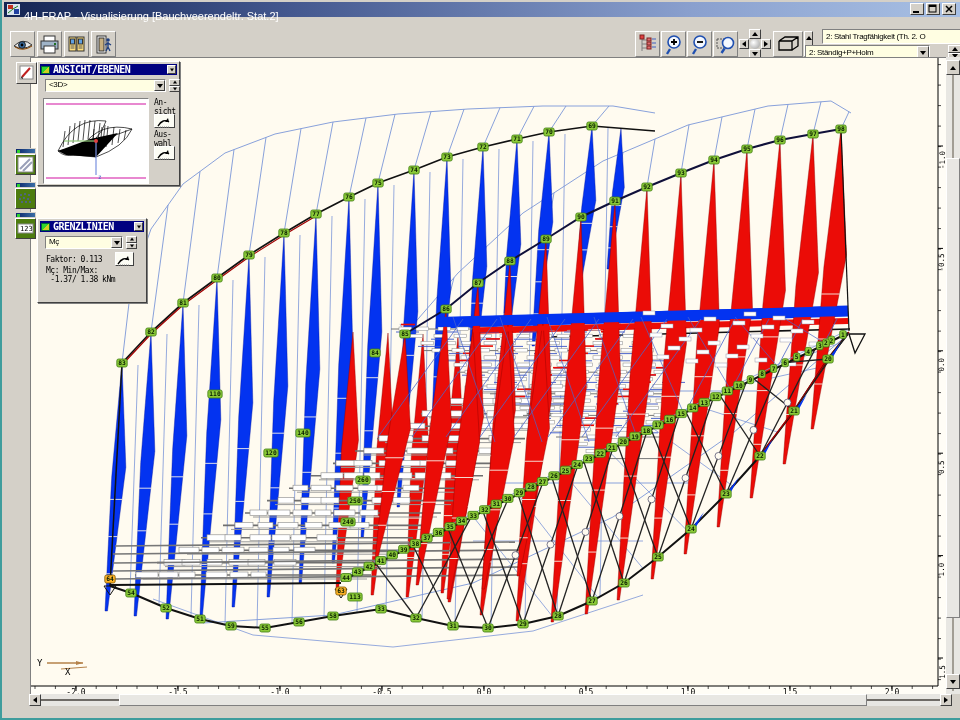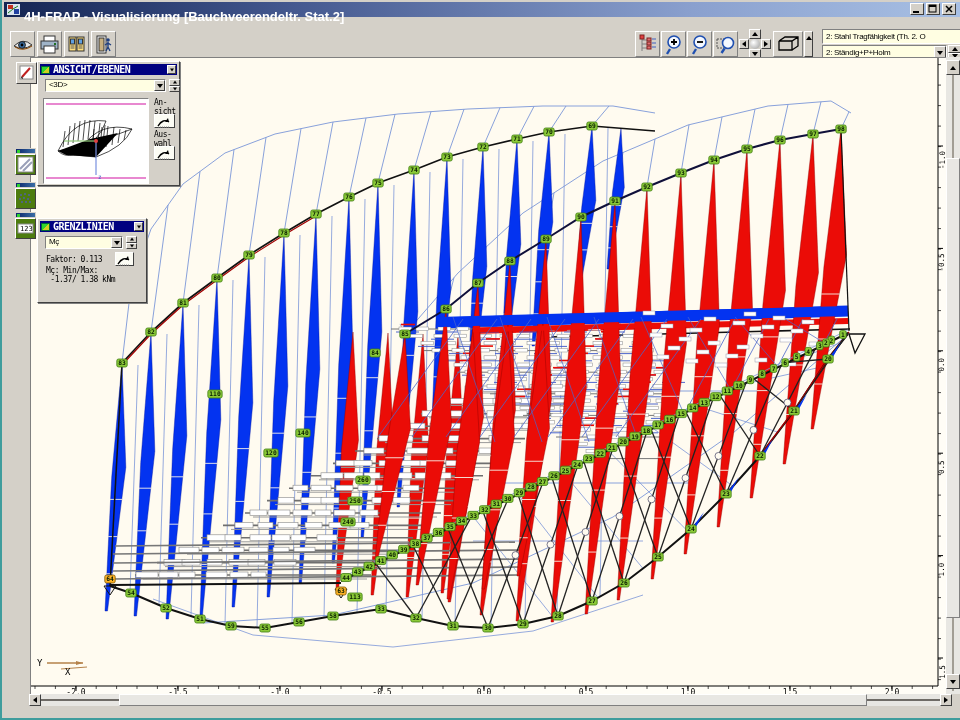--- a/index.html
+++ b/index.html
@@ -4,21 +4,21 @@
 <style>
   * { margin:0; padding:0; box-sizing:border-box; }
   html,body { width:960px; height:720px; overflow:hidden; }
   body { font-family:"Liberation Sans",sans-serif; background:#d4d0c8; position:relative; }
   #window { position:absolute; inset:0; background:#d4d0c8; border-left:2px solid #3f9d9d; border-bottom:2px solid #3f9d9d; }
   
   #titlebar { position:absolute; left:2px; top:2px; width:956px; height:15px;
     background:linear-gradient(90deg,#142553 0%, #44588f 30%, #8aa0ce 72%, #a8c0e4 100%);
     display:flex; align-items:center; }
   #titleicon { width:13px; height:11px; margin-left:3px; }
-  #titletext { color:#fff; font-size:13px; font-weight:bold; margin-left:4px; white-space:nowrap; letter-spacing:0px;margin-top:13px; }
+  #titletext { color:#fff; font-size:11px; font-weight:normal; margin-left:4px; white-space:nowrap; letter-spacing:0px;margin-top:13px; }
   .winbtn { width:14px; height:12px; background:#d4d0c8; border:1px solid; border-color:#fff #404040 #404040 #fff; font-size:9px; line-height:9px; text-align:center; font-weight:bold; color:#000; margin-left:2px; font-family:"DejaVu Sans Mono",monospace;}
   #winbtns { position:absolute; right:4px; top:1px; display:flex; }
   
   #menubar { position:absolute; left:2px; top:17px; width:956px; height:12px; display:flex; font-size:11px; }
   .menuitem { padding:0 3px; line-height:12px; color:#000; font-size:9.7px; letter-spacing:-0.2px; }
   
   #toolbar { position:absolute; left:2px; top:29px; width:956px; height:28px; }
   .tbtn { position:absolute; top:2px; width:25px; height:26px; background:#d4d0c8; border:1px solid; border-color:#fff #808080 #808080 #fff; }
   .tbtn svg { position:absolute; left:1px; top:1px; }
   
@@ -177,21 +177,21 @@
     <div class="sbtn" style="left:800px;top:2px;width:9px;height:26px;">
         <span class="arr up" style="top:6px;"></span>
       </div>
 
     <div class="combo" style="left:818px;top:0px;width:154px;height:15px;">
       <span class="ctext">2: Stahl Tragfähigkeit (Th. 2. O</span>
       <div class="dropbtn" style="right:0px;top:0px;height:13px;">
           <span class="arr dn" style="position:absolute;left:50%;top:50%;transform:translate(-50%,-50%);"></span>
         </div>
     </div>
-    <div class="combo" style="left:818px;top:16px;width:125px;height:15px;">
+    <div class="combo" style="left:801px;top:16px;width:125px;height:15px;">
       <span class="ctext">2: Ständig+P+Holm</span>
       <div class="dropbtn" style="right:0px;top:0px;height:13px;">
           <span class="arr dn" style="position:absolute;left:50%;top:50%;transform:translate(-50%,-50%);"></span>
         </div>
     </div>
     <div class="spin" style="left:944px;top:16px;height:15px;">
       <div>
           <span class="arr up"></span>
         </div>
       <div>

